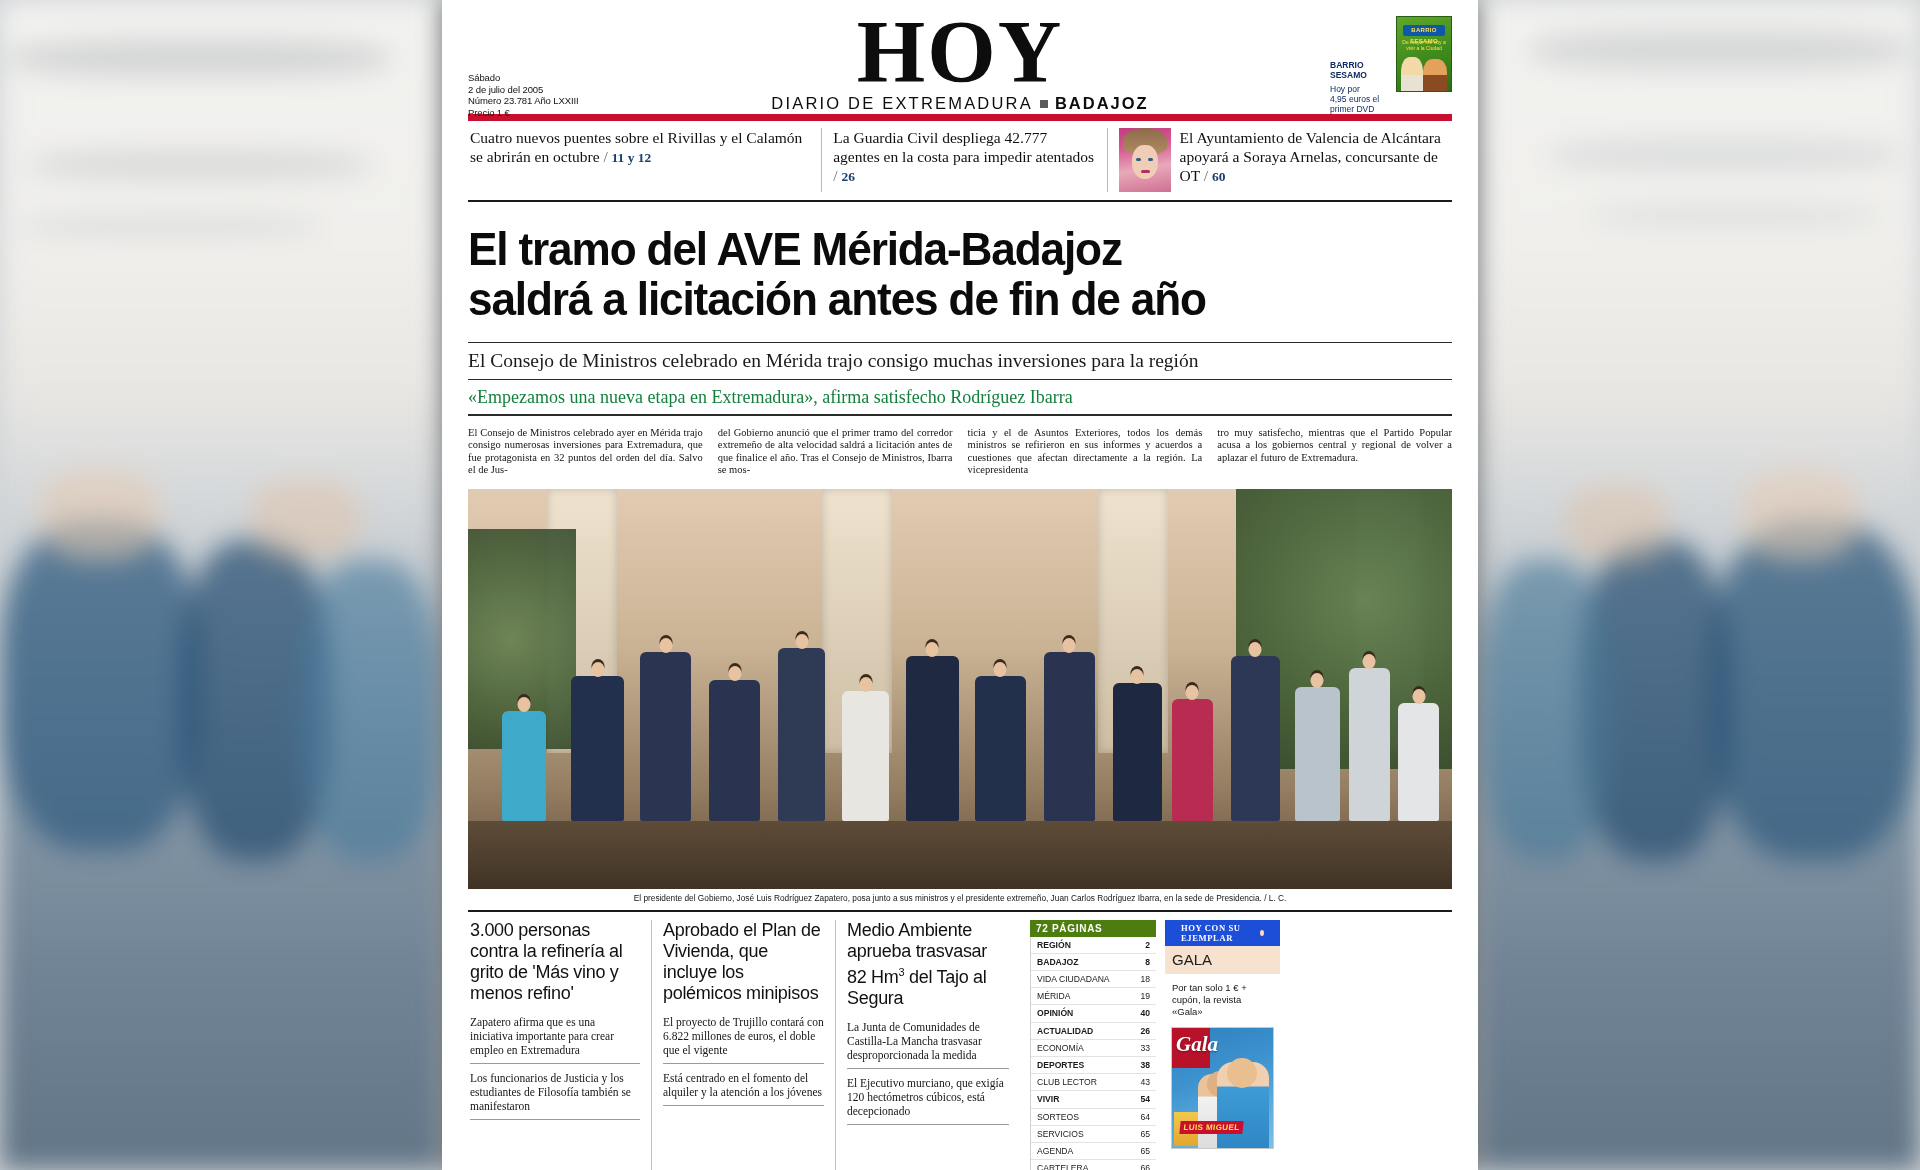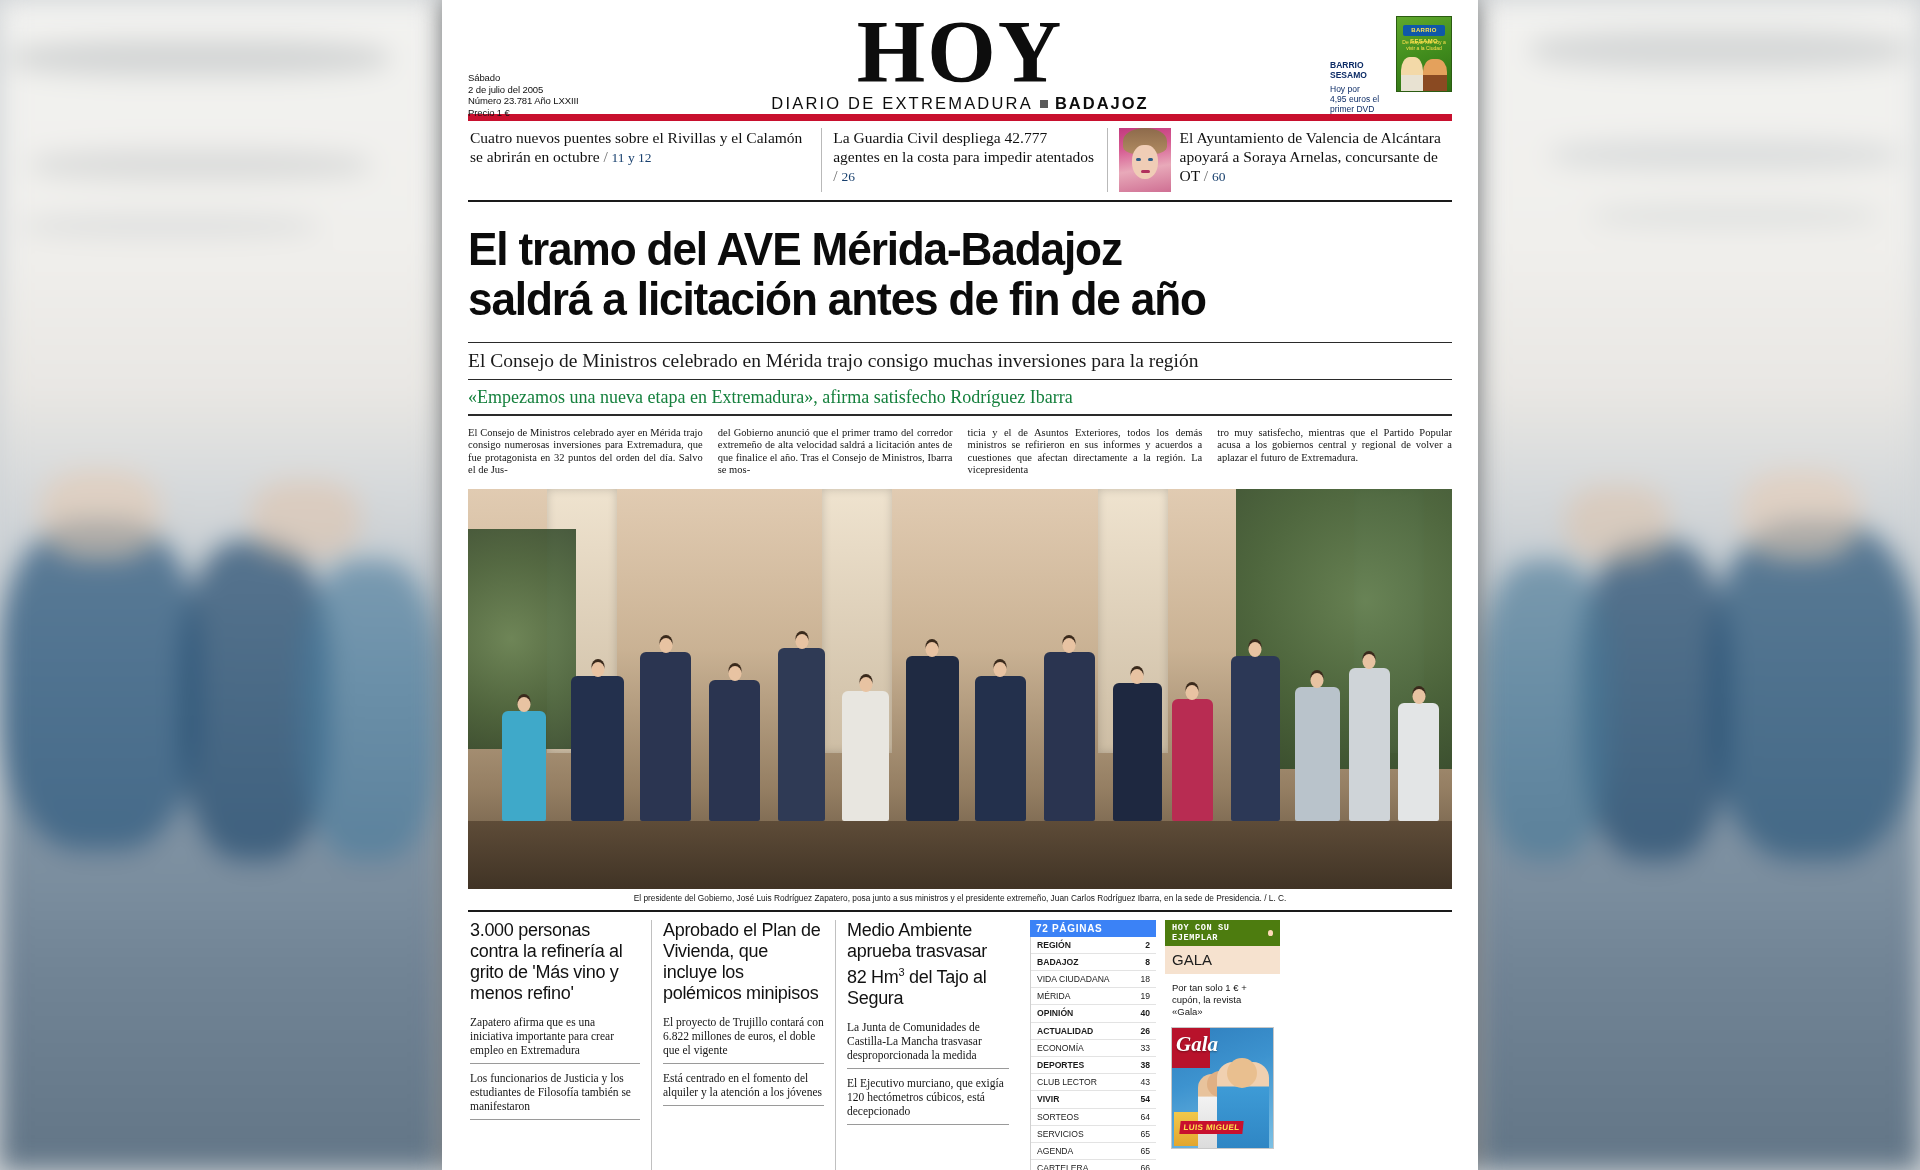--- a/index.html
+++ b/index.html
@@ -151,21 +151,21 @@
     border-bottom: 2px solid #1a1a1a;
     padding: 7px 0 8px 0;
   }
   .teaser {
     font-size: 15.5px; line-height: 19px; color: #111;
     padding: 0 11px;
   }
   .teaser.t1 { width: 36%; padding-left: 2px; border-right: 1px solid #b9b9b9; }
   .teaser.t2 { width: 29%; border-right: 1px solid #b9b9b9; }
   .teaser.t3 { width: 35%; display: flex; gap: 9px; }
-  .teaser .pg { color: #18406e; font-weight: normal; font-size: 13.5px; }
+  .teaser .pg { color: #18406e; font-weight: bold; font-size: 13.5px; }
   .teaser .slash { color: #6d6d6d; }
   .teaser-photo {
     width: 52px; height: 64px; flex: 0 0 52px;
     background: linear-gradient(170deg,#c23a7e 0%,#d65a92 30%,#e8a9b9 62%,#cf6f93 100%);
     position: relative; overflow:hidden;
   }
   .teaser-photo .hair {
     position:absolute; top:0; left:4px; right:4px; height:26px;
     background: linear-gradient(180deg,#8d6a4b,#b08b61);
     border-radius: 50% 50% 30% 30%;
@@ -297,44 +297,44 @@
   .bsub {
     font-size: 11.5px; line-height: 14px; color: #161616;
     border-bottom: 1px solid #9a9a9a;
     padding-bottom: 6px; margin-bottom: 7px;
   }
   .bsub:last-child { border-bottom: 1px solid #9a9a9a; }
 
   
   .indexcol { width: 136px; padding-left: 10px; }
   .idx-hdr {
-    background: #3b82f6; color: #fff;
+    background: #4d7c0f; color: #fff;
     font-family: "Liberation Sans", sans-serif;
     font-weight: bold; font-size: 10px; letter-spacing: .7px;
     padding: 3px 6px;
   }
   .idx-list { border-left: 1px solid #d0d0d0; }
   .idx-row {
     display: flex; justify-content: space-between;
     font-family: "Liberation Sans", sans-serif;
     font-size: 8.6px; line-height: 10px;
     padding: 3.1px 6px 3.1px 6px;
     border-bottom: 1px solid #e3e3e3;
     color: #1b1b1b;
   }
   .idx-row.b .idx-name, .idx-row.b .idx-pg { font-weight: bold; }
   .idx-pg { color:#1b1b1b; }
 
   
   .galacol { width: 124px; padding-left: 9px; }
   .gala-hdr {
-    background: #4d7c0f; color: #fff;
-    font-family: Liberation Mono, monospace;
+    background: #1d4ed8; color: #fff;
+    font-family: Liberation Serif, serif;
     font-weight: bold; font-size: 8.6px; letter-spacing: .6px;
-    padding: 3px 7px; display:flex; justify-content:space-between; align-items:center;
+    padding: 3px 16px; display:flex; justify-content:space-between; align-items:center;
   }
   .gala-hdr .dot { width:6px; height:6px; border-radius:50%; background:#ffd9b8; }
   .gala-title {
     background: #f6e2cf;
     font-family: "Liberation Sans", sans-serif;
     font-size: 15px; color: #1d1d1d;
     padding: 5px 7px 6px 7px;
   }
   .gala-body {
     font-family: "Liberation Sans", sans-serif;

